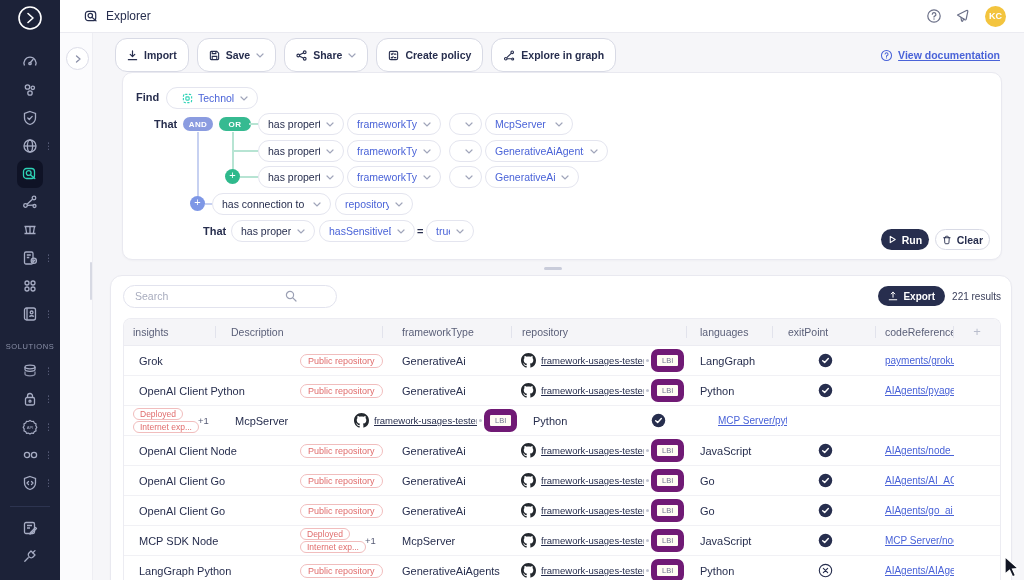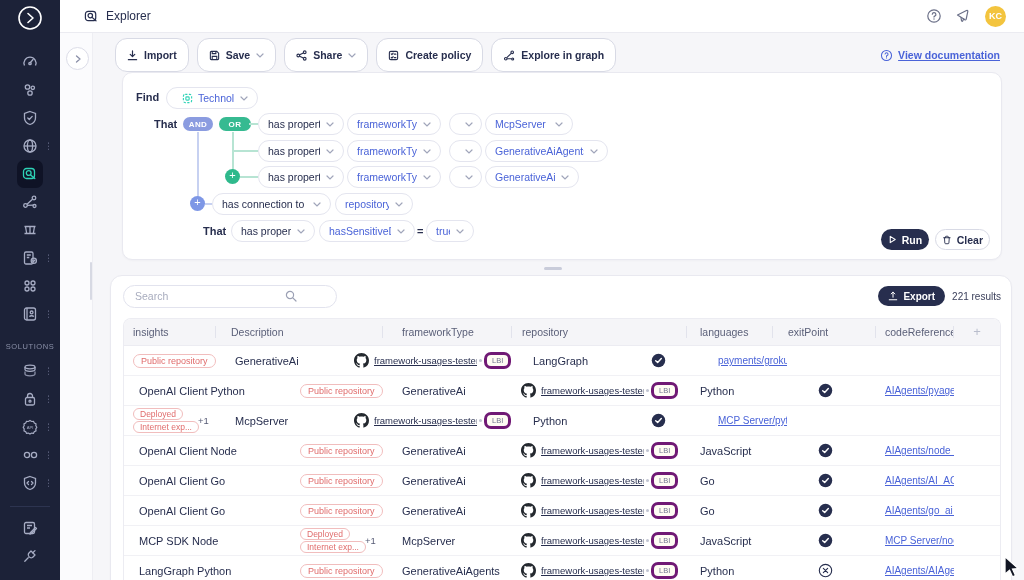--- a/index.html
+++ b/index.html
@@ -97,21 +97,21 @@
   .trow{display:flex;height:29px;border-bottom:1px solid #f1f1f5;align-items:center;background:#fff;cursor:pointer;}
   .td{box-sizing:border-box;font-size:11px;color:#272e4e;white-space:nowrap;overflow:hidden;display:flex;align-items:center;height:100%;}
   .ins-wrap{display:flex;align-items:flex-start;}
   .ins-wrap.stacked{flex-direction:column;align-items:flex-start;gap:1px;justify-content:center;}
   .ins-pill{border:1px solid #f1bdbd;color:#e06c6c;border-radius:8px;font-size:9px;padding:1px 7px;background:#fff;white-space:nowrap;}
   .stacked .ins-pill{font-size:8.5px;padding:0px 6px;}
   .ins-more{position:absolute;left:74px;font-size:9.5px;color:#565b75;}
   .td.c1{position:relative;}
   .repo-link{color:#272e4e;text-decoration:underline;font-size:9.5px;max-width:103px;overflow:hidden;white-space:nowrap;flex:none;cursor:pointer;}
   .sep-dot{width:3px;height:3px;border-radius:50%;background:#c2c5d2;flex:none;margin:0 2px;}
-  .lbi-chip{border:3px solid #701a75;background:#fffdf4;color:#70758e;font-size:7.5px;padding:1px 5px;border-radius:7px;flex:none;}
+  .lbi-chip{border:6px solid #701a75;background:#fffdf4;color:#70758e;font-size:7.5px;padding:1px 5px;border-radius:7px;flex:none;}
   .gh{flex:none;margin-right:5px;}
   .code-link{color:#4a63d8;text-decoration:underline;font-size:10px;white-space:nowrap;cursor:pointer;}
   .exit-ic{width:15px;height:15px;flex:none;}
   
   .cursor{position:absolute;left:1002px;top:556px;z-index:50;pointer-events:none;}
 </style>
 </head>
 <body>
 
 <aside class="sidebar">
@@ -518,20 +518,23 @@
           <div class="th c0">Description</div>
           <div class="th c2">frameworkType</div>
           <div class="th c3">repository</div>
           <div class="th c4">languages</div>
           <div class="th c5">exitPoint</div>
           <div class="th c6">codeReferences</div>
           <div class="th c7 th-plus">+</div>
         </div>
       <div id="tbody">
   <div class="trow" data-exit="check">
+    <div class="td c0">
+              <span class="cell-desc">Grok</span>
+            </div>
     <div class="td c1">
       <span class="ins-wrap">
                 <span class="ins-pill">Public repository</span>
               </span>
 
     </div>
     <div class="td c2">
               <span class="cell-fw">GenerativeAi</span>
             </div>
     <div class="td c3">

